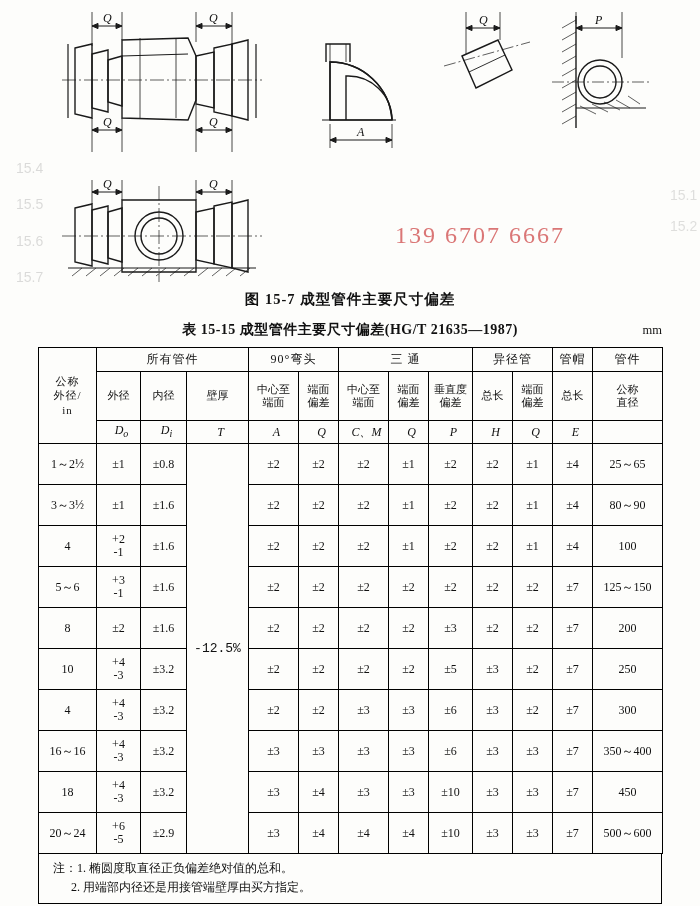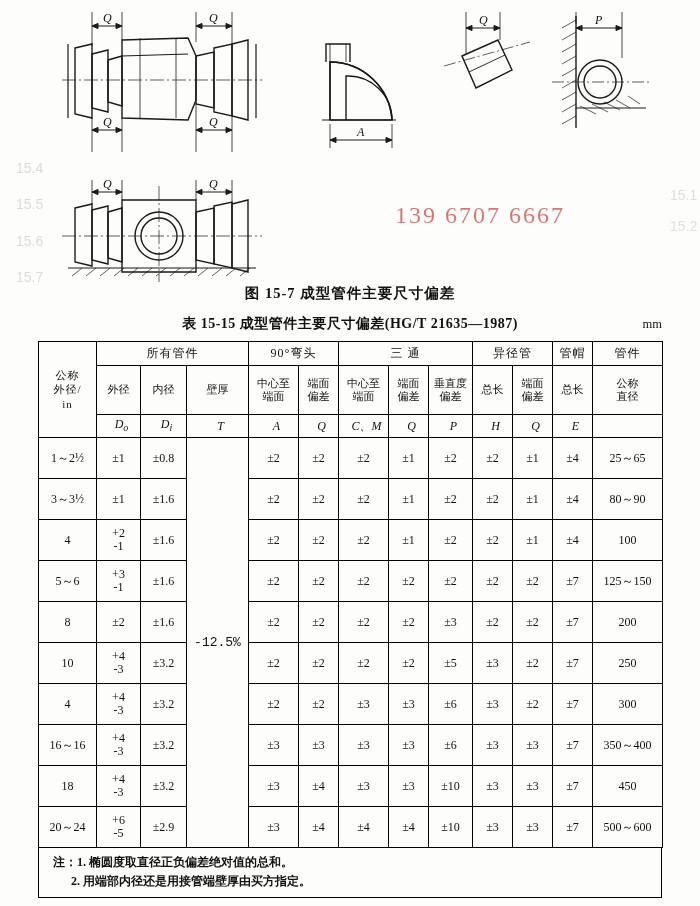--- a/index.html
+++ b/index.html
@@ -40,28 +40,28 @@
   }
   .wm-line1 {
     font-size: 25px;
     letter-spacing: 6px;
     white-space: nowrap;
   }
   .wm-line2 {
     font-size: 24px;
     letter-spacing: 2px;
     white-space: nowrap;
-    margin-top: 4px;
+    margin-top: 24px;
   }
 
   .fig-caption {
     text-align: center;
     font-size: 14.5px;
     font-weight: bold;
-    margin-top: 2px;
+    margin-top: 8px;
     letter-spacing: 1px;
   }
   .tbl-caption {
     text-align: center;
     font-size: 14px;
     font-weight: bold;
     margin-top: 12px;
     letter-spacing: 0.5px;
     position: relative;
   }
@@ -133,21 +133,20 @@
 
   .notes {
     width: 624px;
     margin: 0 auto;
     border: 1px solid #000;
     border-top: none;
     font-size: 12px;
     padding: 5px 8px 6px 14px;
     line-height: 1.6;
     box-sizing: border-box;
-    font-weight: bold;
   }
   .notes div { white-space: nowrap; }
   .notes .n2 { padding-left: 18px; }
 
   .sidebleed {
     position: absolute;
     left: 16px;
     top: 150px;
     width: 42px;
     height: 700px;

